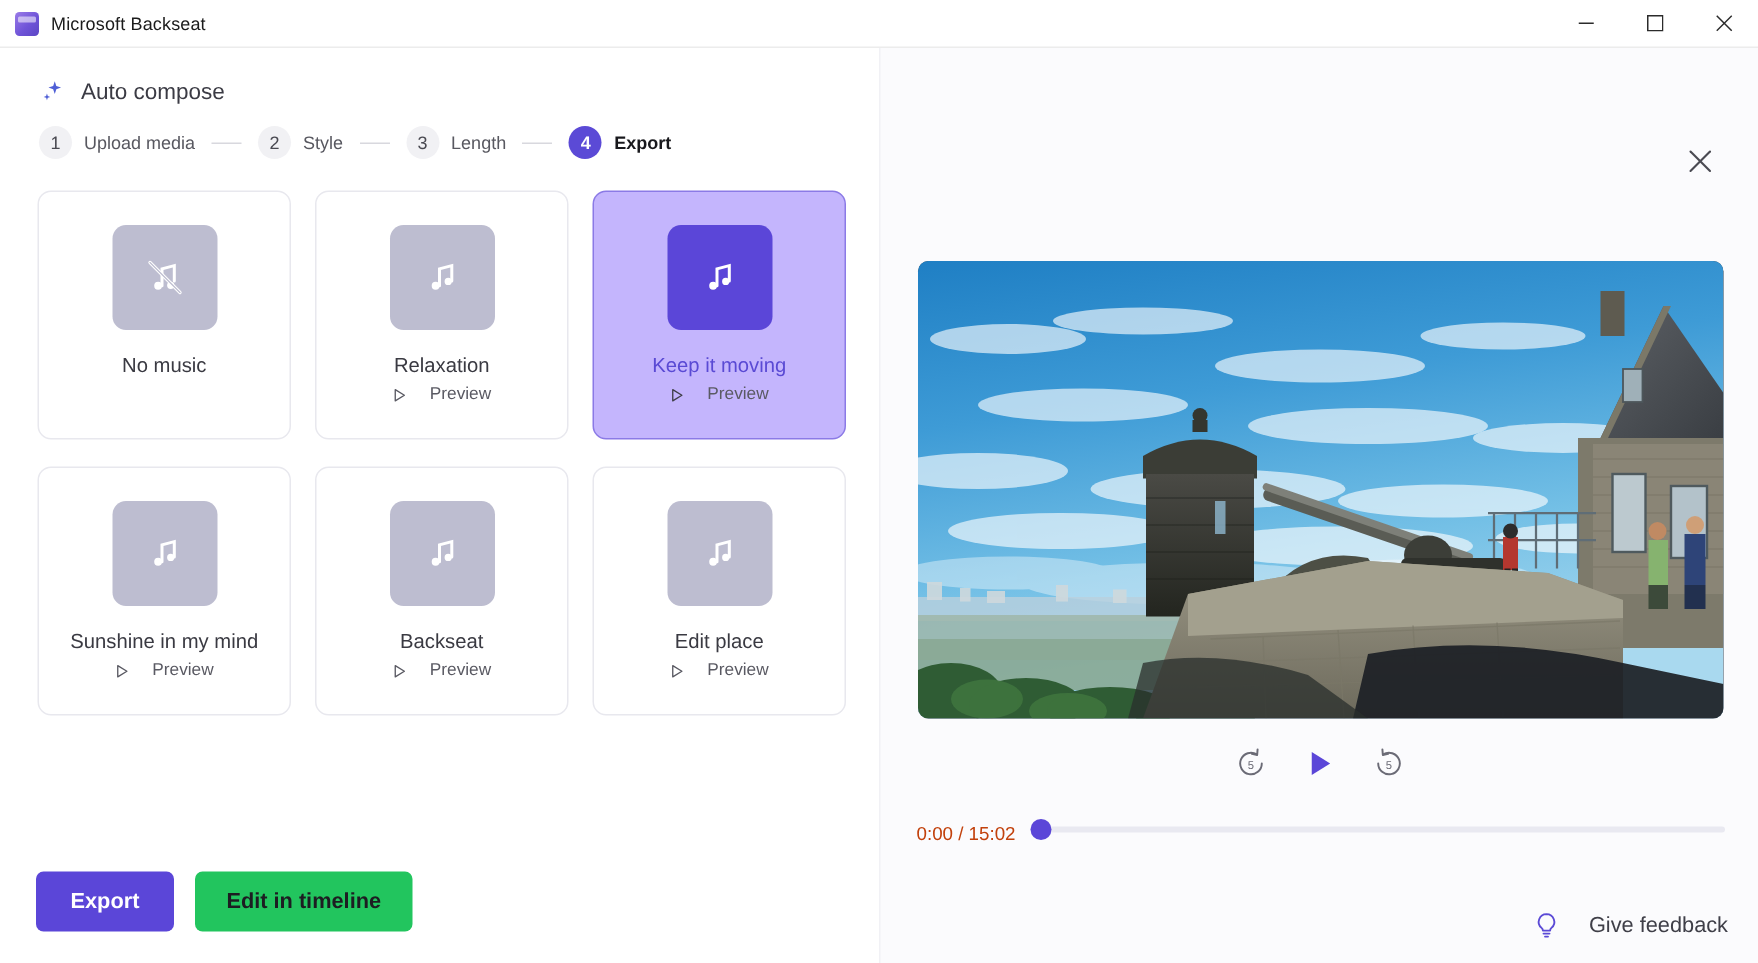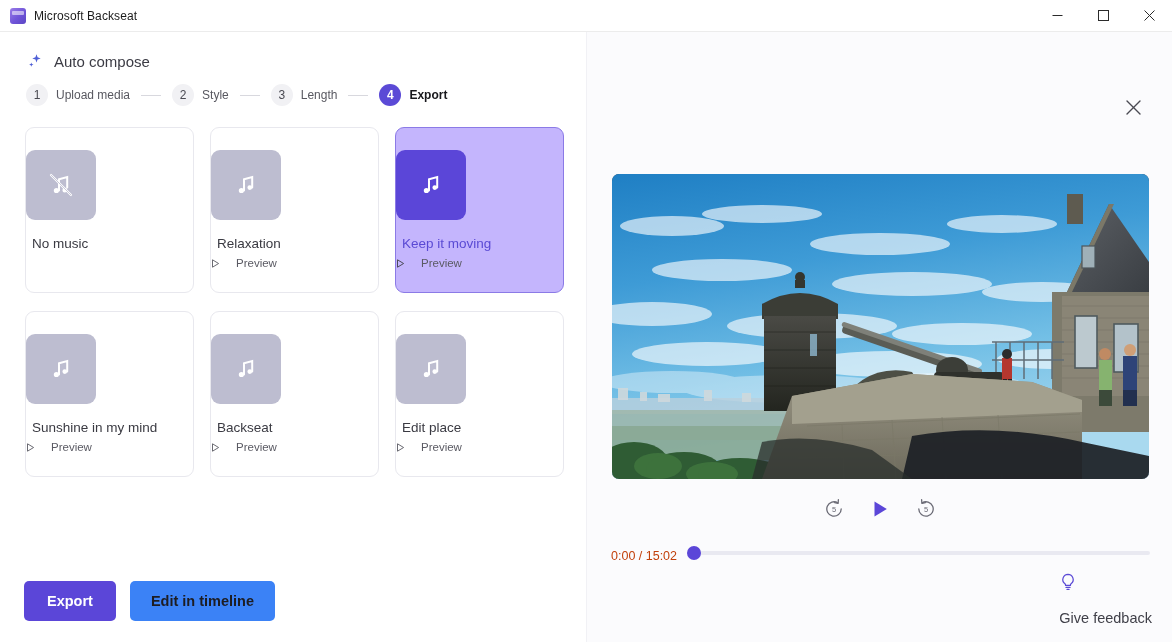--- a/index.html
+++ b/index.html
@@ -154,21 +154,21 @@
     gap: 18px 16px;
     padding: 21px 0 0 25px;
   }
   .card {
     height: 166px;
     border: 1px solid #e8e8ee;
     border-radius: 9px;
     background: #ffffff;
     display: flex;
     flex-direction: column;
-    align-items: flex-start;
+    align-items: center;
     justify-content: flex-start;
     padding-top: 22px;
     position: relative;
   }
   .card.selected {
     border: 1.5px solid #8b7ae6;
     background: #c4b5fd;
   }
   .thumb {
     width: 70px; height: 70px;
@@ -213,21 +213,21 @@
     border: none;
     border-radius: 5px;
     height: 40px;
     padding: 0 23px;
     font-size: 14.5px;
     font-family: inherit;
     font-weight: bold;
     cursor: pointer;
   }
   .btn-secondary {
-    background: #3b82f6;
+    background: #22c55e;
     color: #1d1d22;
     border: none;
     border-radius: 5px;
     height: 40px;
     padding: 0 21px;
     font-size: 14.5px;
     font-family: inherit;
     font-weight: bold;
     cursor: pointer;
   }
@@ -306,24 +306,23 @@
     border-radius: 50%;
     background: #5b46d8;
     cursor: pointer;
   }
 
   .feedback {
     position: absolute;
     right: 20px;
     bottom: 16px;
     display: flex;
-    align-items: flex-start;
+    align-items: center;
     gap: 19px;
     cursor: pointer;
-    flex-direction: column;
   }
   .feedback-label {
     font-size: 14.5px;
     color: #3f3f48;
   }
   .bulb { width: 18px; height: 18px; display:block; }
 </style>
 </head>
 <body>
 

